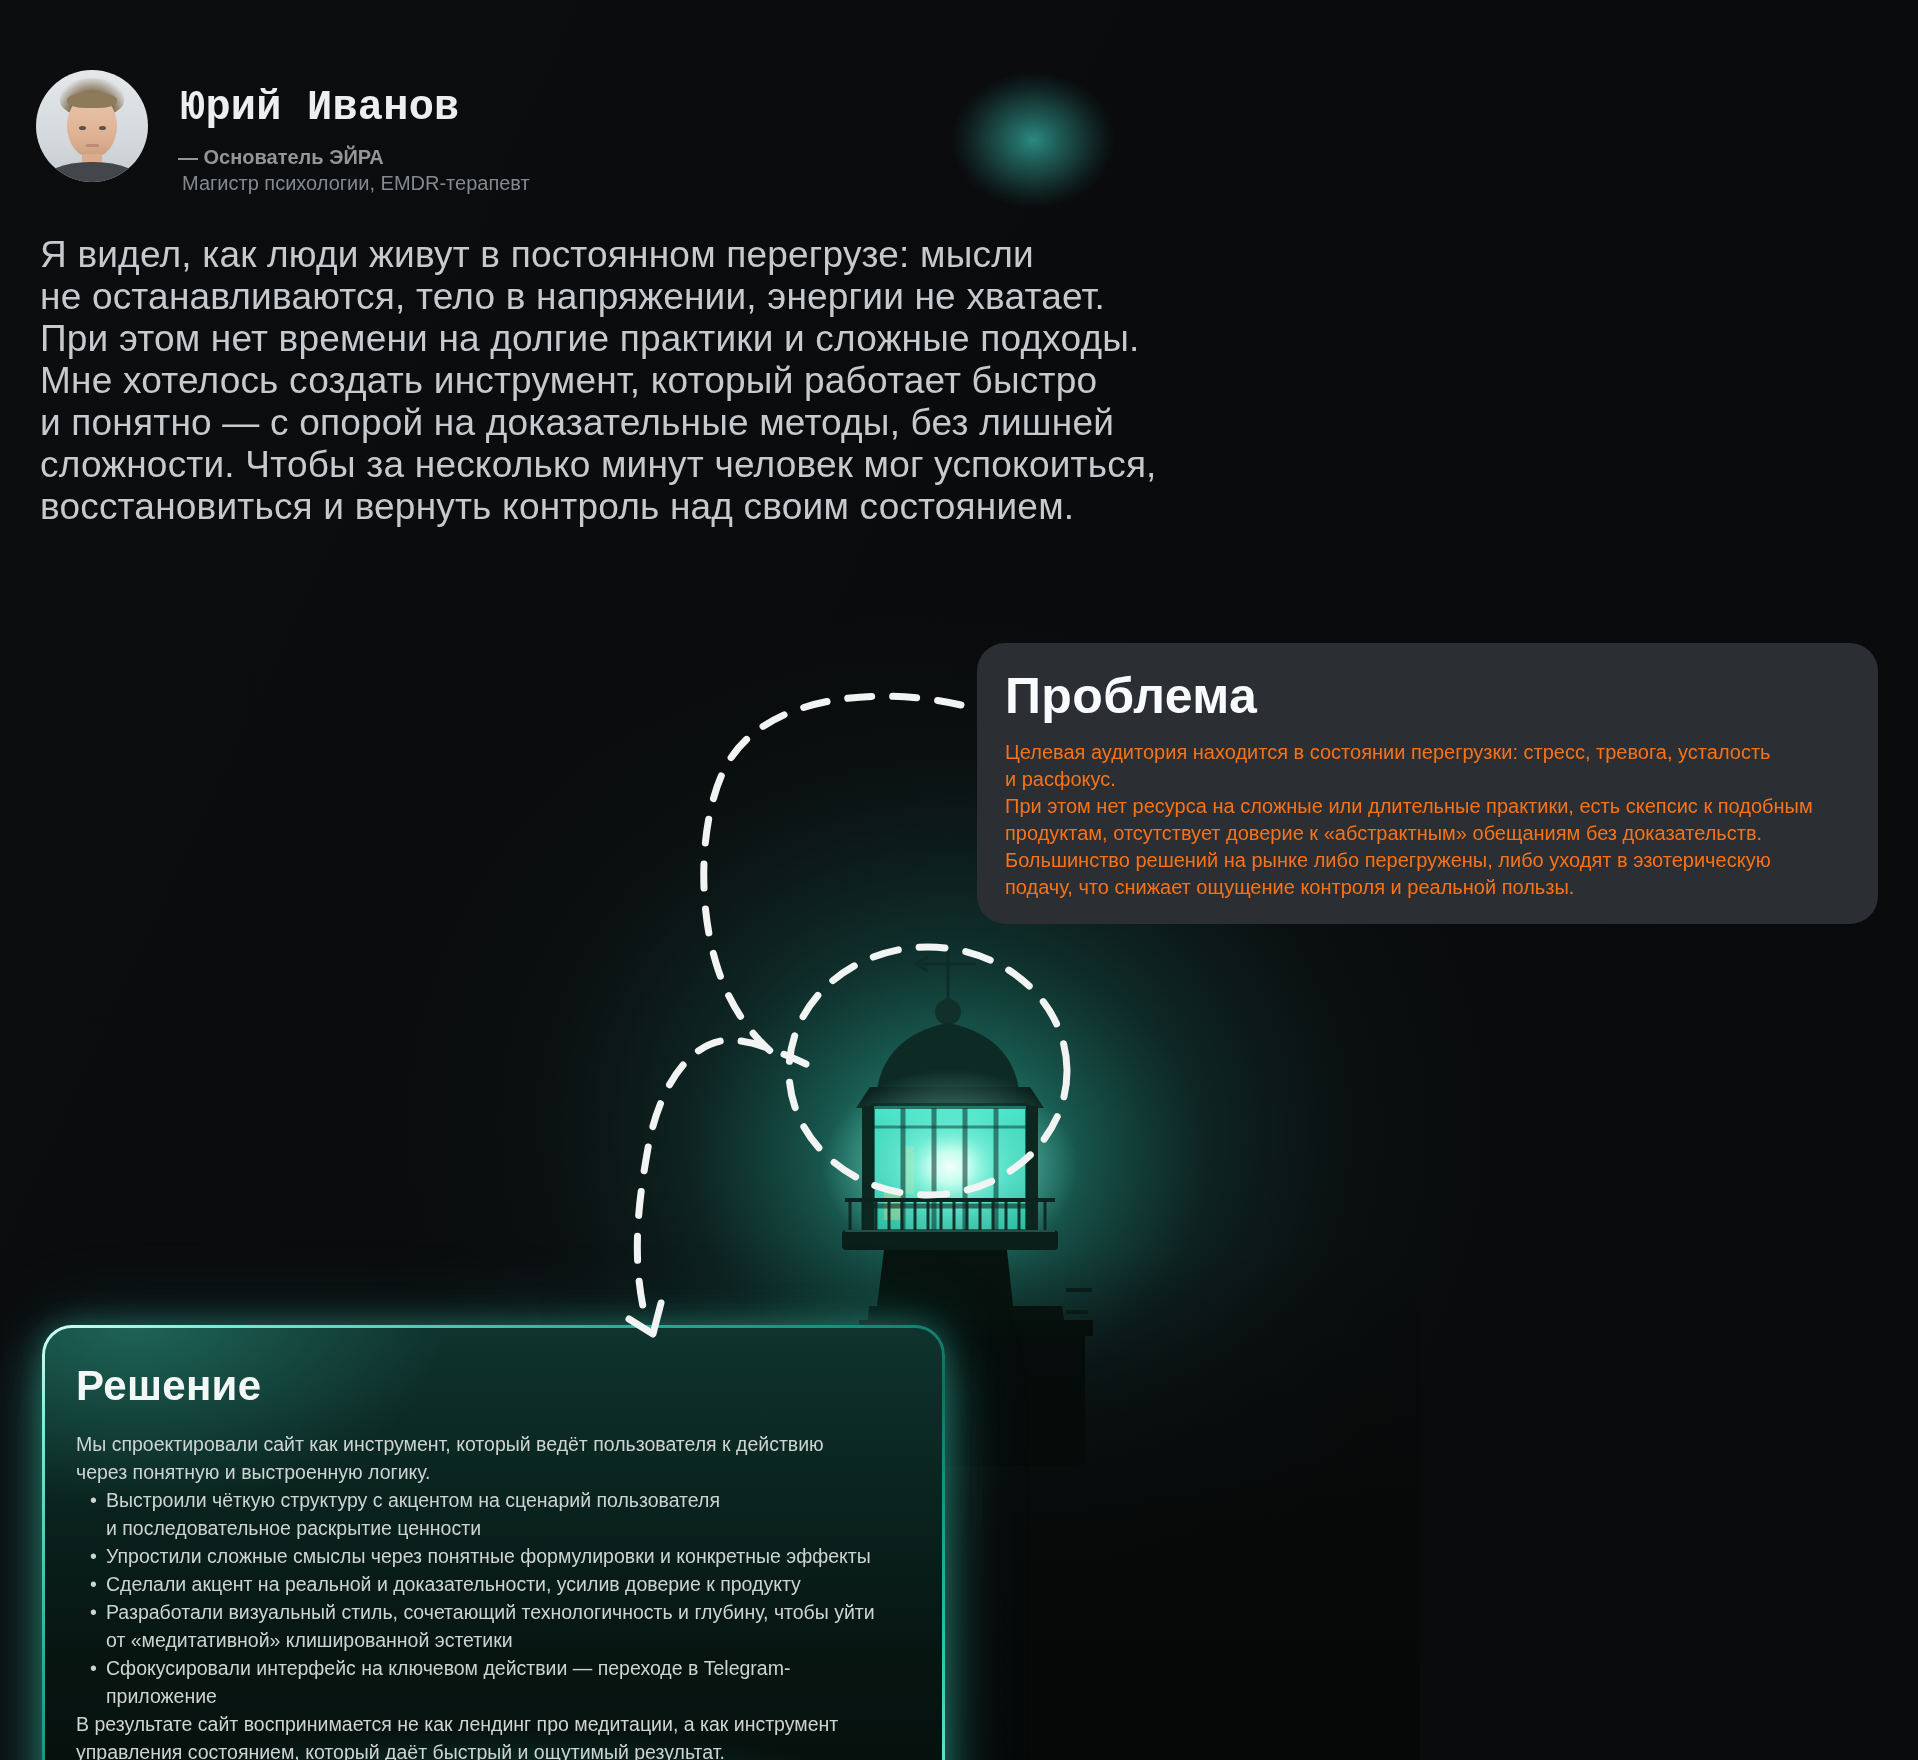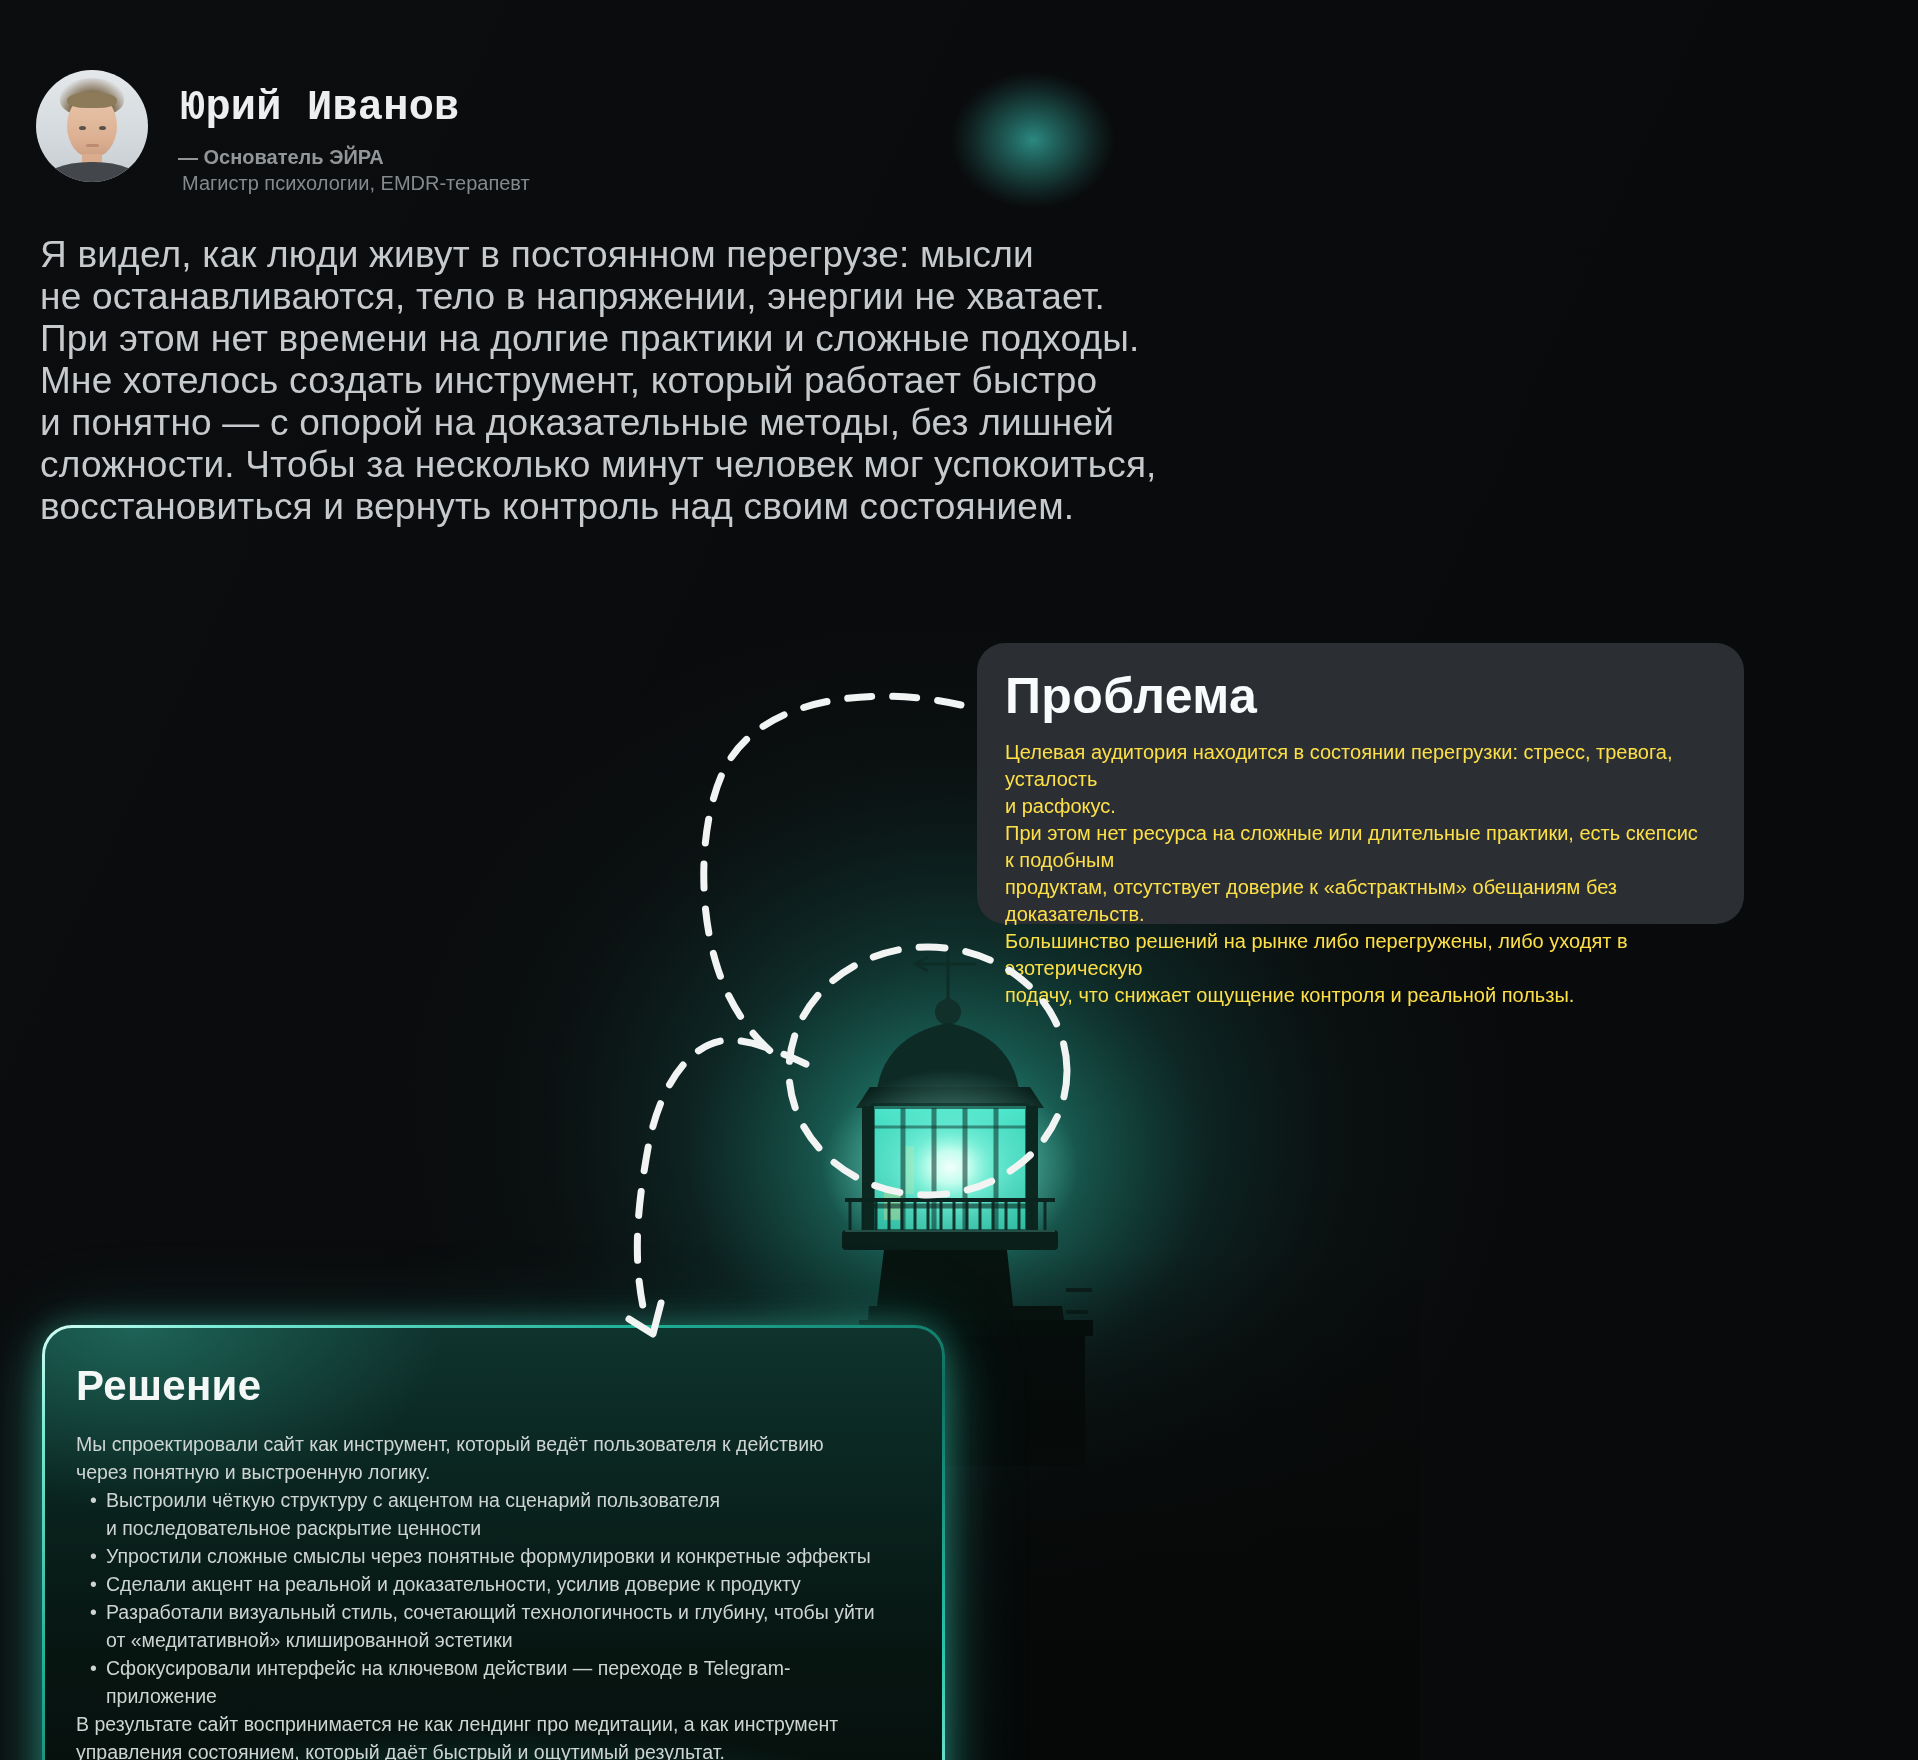--- a/index.html
+++ b/index.html
@@ -30,24 +30,24 @@
   .author-name{position:absolute;left:180px;top:84px;z-index:4;font-size:42px;font-weight:700;
     color:#eceef0;letter-spacing:.2px;font-family:Liberation Mono, monospace;}
   .author-role{position:absolute;left:178px;top:146px;z-index:4;font-size:20px;color:#929699;font-weight:bold;}
   .author-cred{position:absolute;left:182px;top:172px;z-index:4;font-size:20px;color:#84898d;}
 
   
   .quote{position:absolute;left:40px;top:234px;z-index:4;font-size:37px;line-height:42px;
     color:#c7cacd;white-space:pre-line;letter-spacing:.2px;}
 
   
-  .card-problem{position:absolute;left:977px;top:643px;width:767px;height:281px;z-index:2;
+  .card-problem{position:absolute;left:977px;top:643px;width:901px;height:281px;z-index:2;
     background:#2b2e33;border-radius:28px;box-sizing:border-box;padding:24px 34px 0 28px;}
   .card-problem h2{margin:0 0 14px 0;font-size:50px;font-weight:700;color:#f8fafb;letter-spacing:.4px;}
-  .card-problem .body{font-size:20px;line-height:27px;color:#fde047;white-space:pre-line;}
+  .card-problem .body{font-size:20px;line-height:27px;color:#f97316;white-space:pre-line;}
 
   
   .card-solution{position:absolute;left:42px;top:1325px;width:903px;height:535px;z-index:2;
     border-radius:30px;box-sizing:border-box;padding:34px 40px 0 31px;
     border:3px solid transparent;
     background:
       radial-gradient(430px 250px at 10% 0%,rgba(62,210,184,0.30),rgba(62,210,184,0) 72%) padding-box,
       radial-gradient(720px 210px at 50% 104%,rgba(47,215,188,0.40),rgba(47,215,188,0) 72%) padding-box,
       linear-gradient(180deg,#0f332d 0%,#0a241f 30%,#071511 62%,#060e0c 100%) padding-box,
       linear-gradient(150deg,#d4fff6 0%,#79ead5 10%,#21b098 32%,#0f7062 55%,#27c5ac 80%,#a2f4e4 100%) border-box;

